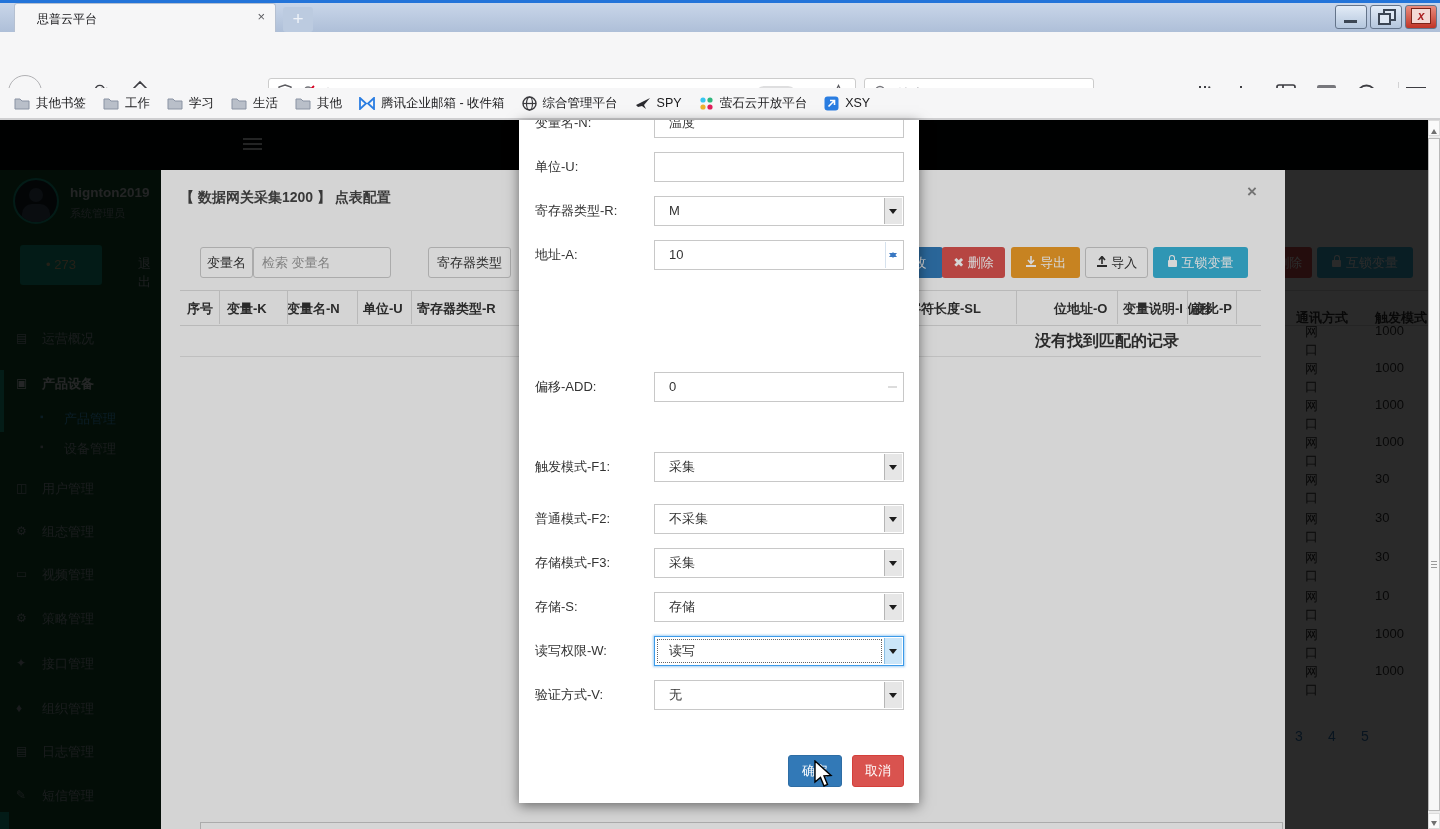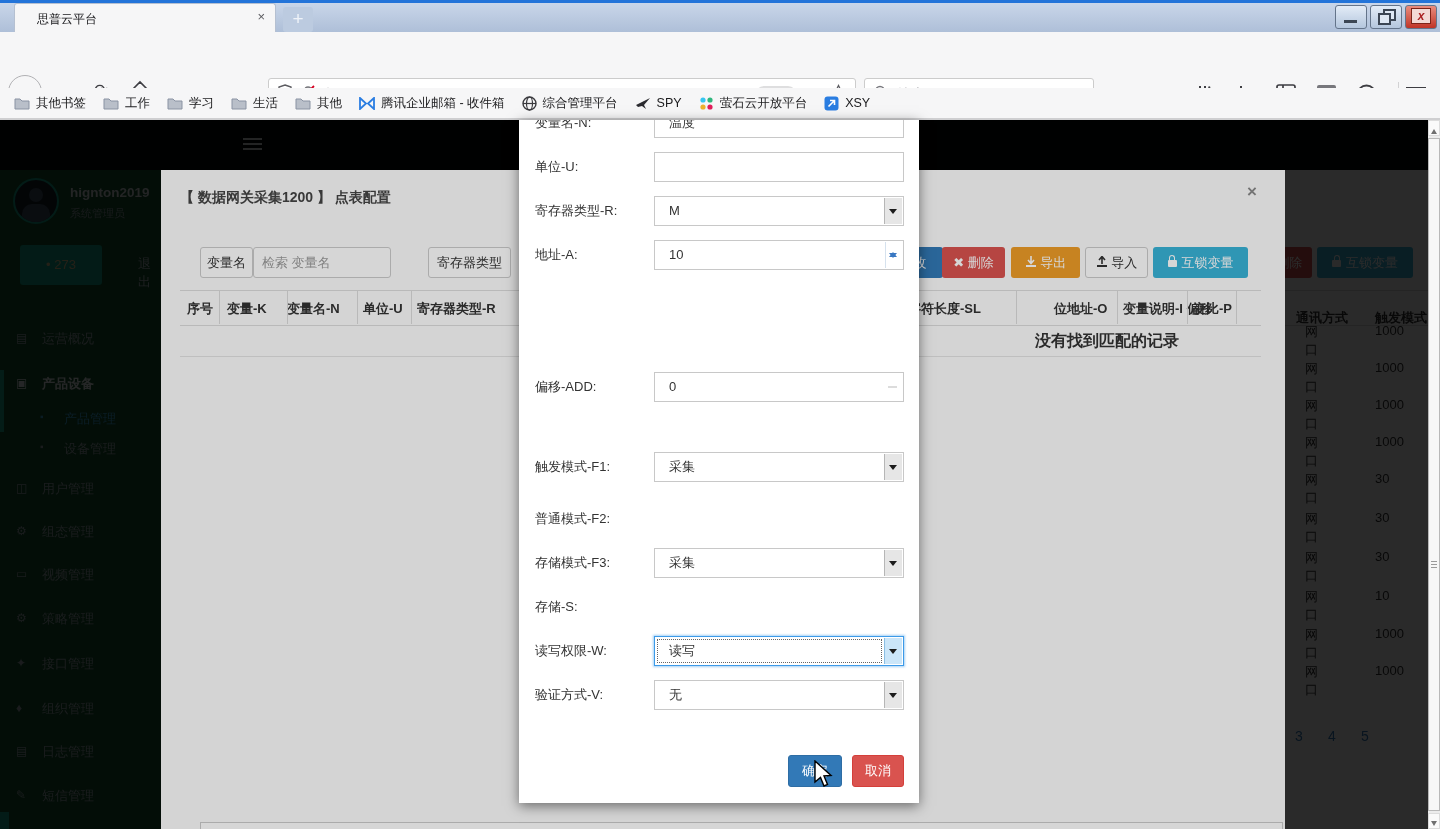--- a/index.html
+++ b/index.html
@@ -532,30 +532,38 @@
       </div>
       <div class="frow" style="top:332px">
         <span class="flabel">触发模式-F1:</span>
         <div class="fctl fsel">
             <span class="val">采集</span>
             <span class="arrow"></span>
           </div>
       </div>
       <div class="frow" style="top:384px">
         <span class="flabel">普通模式-F2:</span>
+        <div class="fctl fsel">
+            <span class="val">不采集</span>
+            <span class="arrow"></span>
+          </div>
       </div>
       <div class="frow" style="top:428px">
         <span class="flabel">存储模式-F3:</span>
         <div class="fctl fsel">
             <span class="val">采集</span>
             <span class="arrow"></span>
           </div>
       </div>
       <div class="frow" style="top:472px">
         <span class="flabel">存储-S:</span>
+        <div class="fctl fsel">
+            <span class="val">存储</span>
+            <span class="arrow"></span>
+          </div>
       </div>
       <div class="frow" style="top:516px">
         <span class="flabel">读写权限-W:</span>
         <div class="fctl fsel focus">
             <span class="val">读写</span>
             <span class="arrow"></span>
           </div>
       </div>
       <div class="frow" style="top:560px">
         <span class="flabel">验证方式-V:</span>

